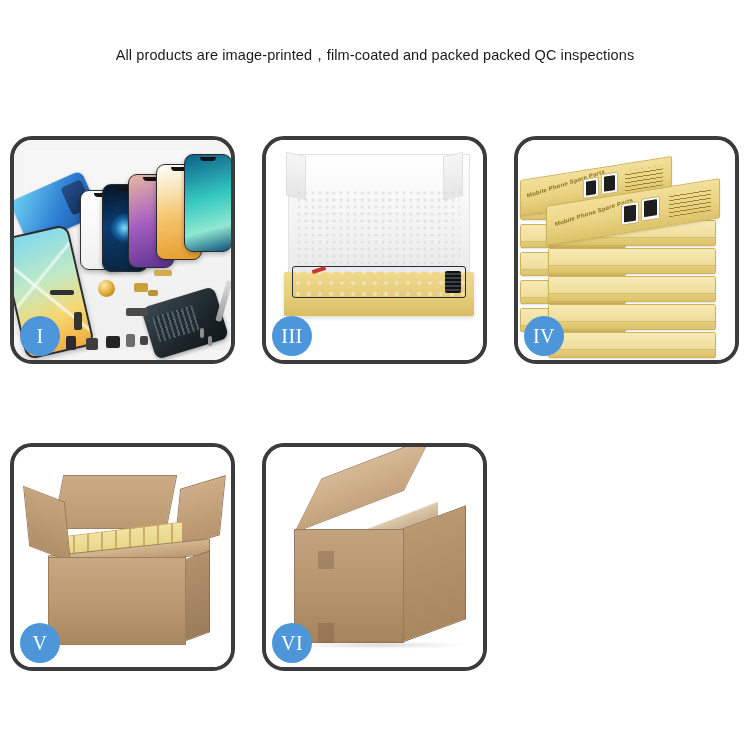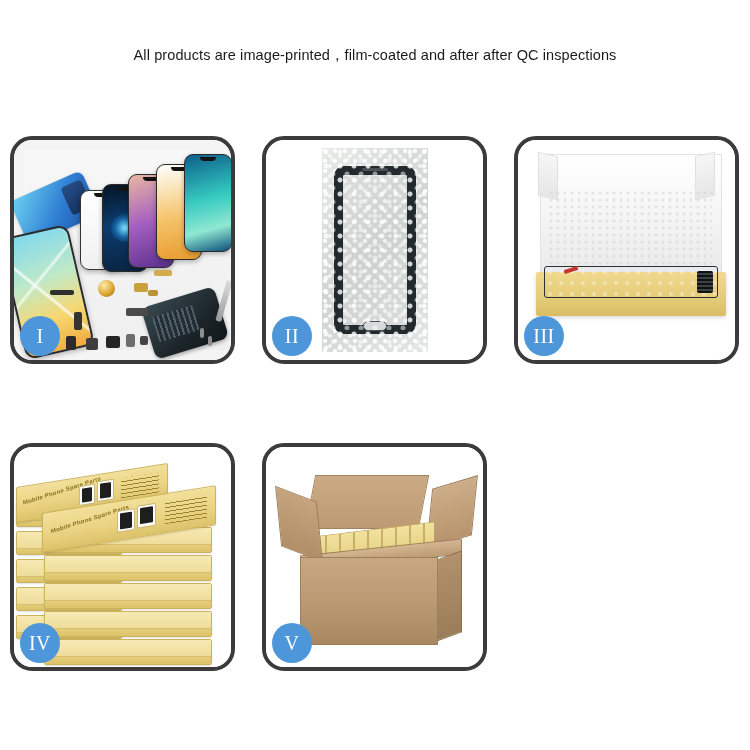--- a/index.html
+++ b/index.html
@@ -407,21 +407,21 @@
   .p6-tab2 { position:absolute; left: 52px; bottom: 24px; width: 16px; height: 20px; background: rgba(120,92,62,.35); }
   .p6-shadow {
     position:absolute; left: 30px; bottom: 18px; width: 168px; height: 8px;
     background: radial-gradient(ellipse at center, rgba(0,0,0,.14), rgba(0,0,0,0) 72%);
   }
 </style>
 </head>
 <body>
 
 <div class="header">
-  <div class="sub-title">All products are image-printed，film-coated and after after QC inspections</div>
+  <div class="sub-title">All products are image-printed，film-coated and packed packed QC inspections</div>
 </div>
 
 <div class="grid">
 
   <div class="panel">
     <div class="panel-stage">
       <div class="p1-bg"></div>
       <div class="p1-sheet"></div>
 
       <div class="p1-flex"></div>
@@ -463,30 +463,20 @@
         <span class="part pt-j"></span>
         <span class="part pt-k"></span>
         <span class="part pt-scr1"></span>
         <span class="part pt-scr2"></span>
         <span class="pt-tool"></span>
       </div>
     </div>
     <div class="badge">I</div>
   </div>
 
-  <div class="panel">
-    <div class="panel-stage">
-      <div class="p2-bg"></div>
-      <div class="p2-wrap">
-        <div class="p2-screen"></div>
-        <div class="p2-bubbles"></div>
-      </div>
-    </div>
-    <div class="badge">II</div>
-  </div>
 
   <div class="panel">
     <div class="panel-stage">
       <div class="p3-bg"></div>
       <div class="p3-lid"></div>
       <div class="p3-lidflapL"></div>
       <div class="p3-lidflapR"></div>
       <div class="p3-foam"></div>
       <div class="p3-base"></div>
       <div class="p3-product"></div>
@@ -577,14 +567,27 @@
         <span style="left:112px;"></span>
       </div>
       <div class="p5-rim"></div>
       <div class="p5-flapL"></div>
       <div class="p5-side"></div>
       <div class="p5-body"></div>
     </div>
     <div class="badge">V</div>
   </div>
 
+  <div class="panel">
+    <div class="panel-stage">
+      <div class="p6-bg"></div>
+      <div class="p6-top"></div>
+      <div class="p6-tape"></div>
+      <div class="p6-side"></div>
+      <div class="p6-front"></div>
+      <div class="p6-tab1"></div>
+      <div class="p6-tab2"></div>
+      <div class="p6-shadow"></div>
+    </div>
+    <div class="badge">VI</div>
+  </div>
 
 </div>
 
 </body></html>

